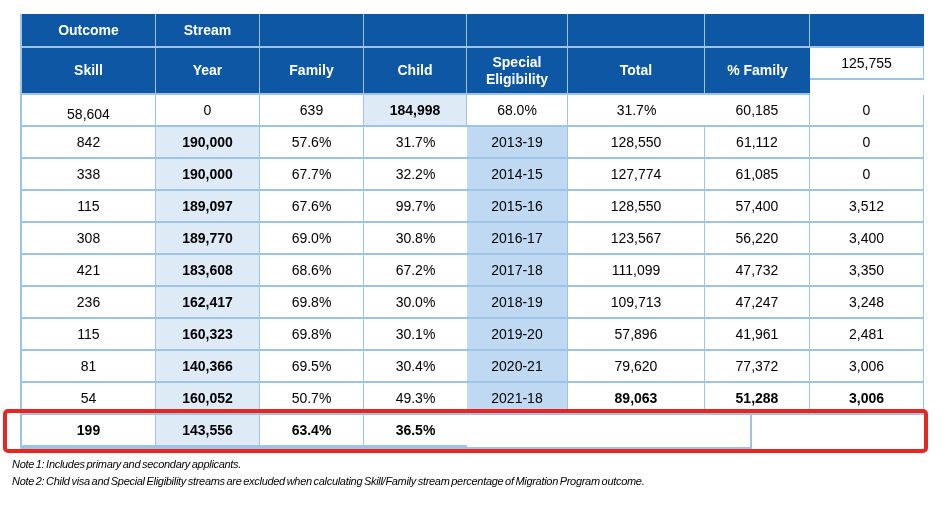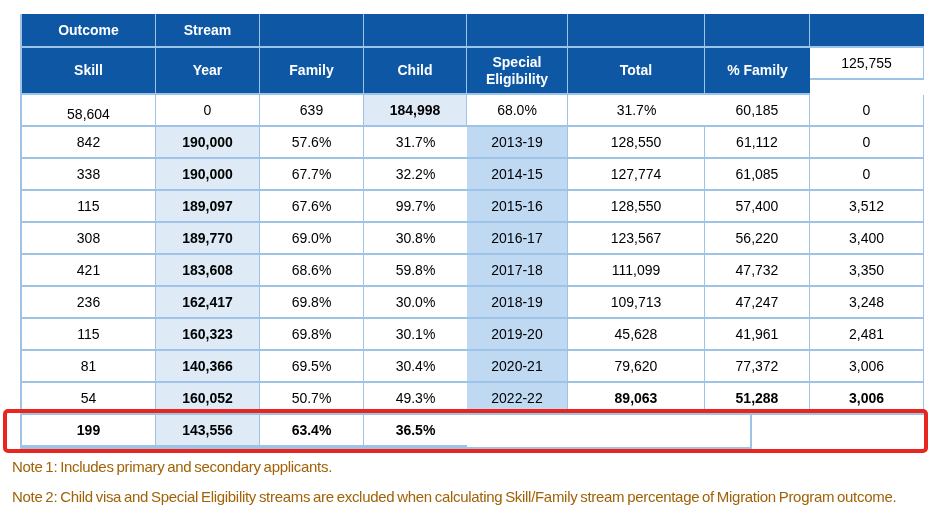--- a/index.html
+++ b/index.html
@@ -31,25 +31,25 @@
   .cell.down { align-items:flex-end; padding-bottom:3px; }
 
   .highlight-box {
     position:absolute; left:3px; top:409px; width:925px; height:44px;
     border:4px solid var(--red); border-radius:5px;
     pointer-events:none; background:transparent;
   }
 
   .notes {
     position:absolute; left:12px; top:458px; width:893px;
-    font-size:15px; color:#a16207;
+    font-style:italic; font-size:11px; color:#000000;
     letter-spacing:-0.3px; word-spacing:-1px;
   }
   .note { line-height:1.25; }
-  .note + .note { margin-top:11px; }
+  .note + .note { margin-top:3px; }
 </style>
 </head>
 <body>
 
 <div class="table-wrap">
   <div class="grid">
       <div class="cell h1">Outcome</div>
       <div class="cell h1">Stream</div>
       <div class="cell h1"></div>
       <div class="cell h1"></div>
@@ -101,54 +101,54 @@
       <div class="cell data total-col">189,770</div>
       <div class="cell data">69.0%</div>
       <div class="cell data last-col">30.8%</div>
       <div class="cell data year-col">2016-17</div>
       <div class="cell data">123,567</div>
       <div class="cell data">56,220</div>
       <div class="cell data">3,400</div>
       <div class="cell data">421</div>
       <div class="cell data total-col">183,608</div>
       <div class="cell data">68.6%</div>
-      <div class="cell data last-col">59.8%</div>
+      <div class="cell data last-col">67.2%</div>
       <div class="cell data year-col">2017-18</div>
       <div class="cell data">111,099</div>
       <div class="cell data">47,732</div>
       <div class="cell data">3,350</div>
       <div class="cell data">236</div>
       <div class="cell data total-col">162,417</div>
       <div class="cell data">69.8%</div>
       <div class="cell data last-col">30.0%</div>
       <div class="cell data year-col">2018-19</div>
       <div class="cell data">109,713</div>
       <div class="cell data">47,247</div>
       <div class="cell data">3,248</div>
       <div class="cell data">115</div>
       <div class="cell data total-col">160,323</div>
       <div class="cell data">69.8%</div>
       <div class="cell data last-col">30.1%</div>
       <div class="cell data year-col">2019-20</div>
-      <div class="cell data">45,628</div>
+      <div class="cell data">57,896</div>
       <div class="cell data">41,961</div>
       <div class="cell data">2,481</div>
       <div class="cell data">81</div>
       <div class="cell data total-col">140,366</div>
       <div class="cell data">69.5%</div>
       <div class="cell data last-col">30.4%</div>
       <div class="cell data year-col">2020-21</div>
       <div class="cell data">79,620</div>
       <div class="cell data">77,372</div>
       <div class="cell data">3,006</div>
       <div class="cell data">54</div>
       <div class="cell data total-col">160,052</div>
       <div class="cell data">50.7%</div>
       <div class="cell data last-col">49.3%</div>
-      <div class="cell data year-col">2022-22</div>
+      <div class="cell data year-col">2021-18</div>
       <div class="cell data bold">89,063</div>
       <div class="cell data bold">51,288</div>
       <div class="cell data bold">3,006</div>
       <div class="cell data bold">199</div>
       <div class="cell data total-col bold">143,556</div>
       <div class="cell data bold">63.4%</div>
       <div class="cell data last-col bold">36.5%</div>
     </div>
 </div>
 

